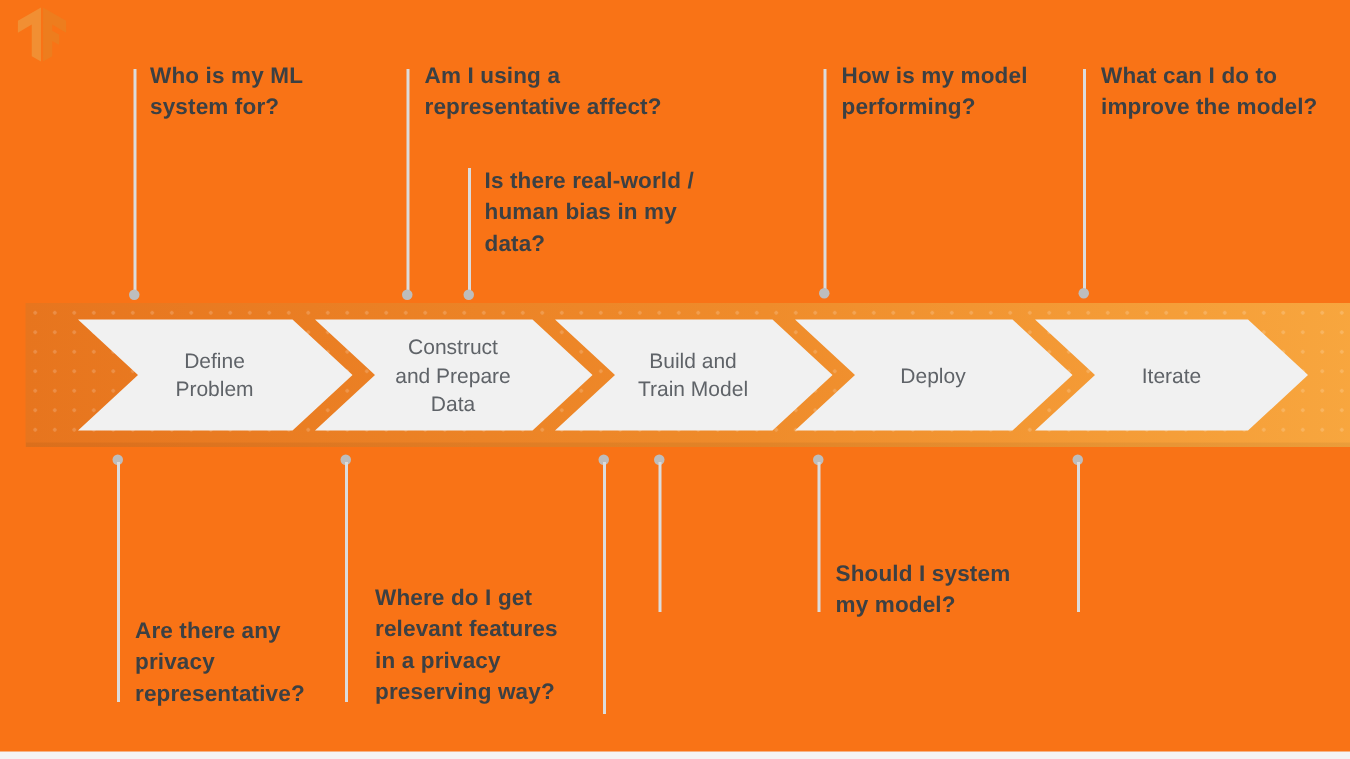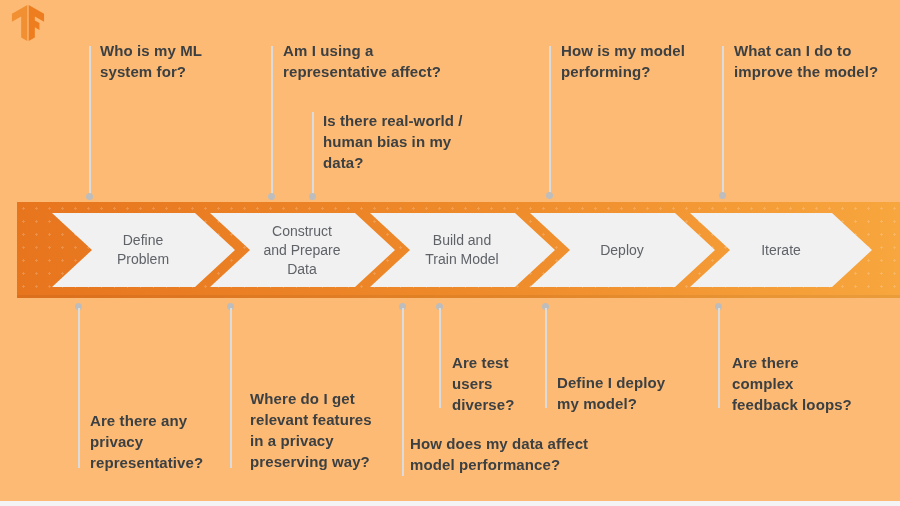--- a/index.html
+++ b/index.html
@@ -1,18 +1,18 @@
 <!DOCTYPE html>
 <html><head>
 <meta charset="utf-8">
 <style>
   html,body{margin:0;padding:0;background:#ffffff;}
   .canvas{
     position:relative;width:900px;height:506px;overflow:hidden;
-    background:#fdba74;font-family:"Liberation Sans",sans-serif;
+    background:#f97316;font-family:"Liberation Sans",sans-serif;
   }
   .logo{position:absolute;left:10px;top:4px;width:36px;height:38px;}
   
   .band{
     position:absolute;left:0;top:202px;width:900px;height:96px;
     background-image:
       radial-gradient(rgba(255,255,255,0.18) 1px, transparent 1.4px),
       linear-gradient(90deg,#e7751e 0%,#ef8c2b 55%,#f8a73f 100%);
     background-size:13px 13px,100% 100%;
     box-shadow:inset 0 -3px 0 rgba(0,0,0,0.05);
@@ -102,25 +102,17 @@
   <div class="line" style="left:545px;top:308px;height:100px"></div>
   <div class="line" style="left:718px;top:308px;height:100px"></div>
 
   <div class="q" style="left:90px;top:410px;width:145px">Are there any
 privacy
 representative?</div>
   <div class="q" style="left:250px;top:388px;width:155px">Where do I get
 relevant features
 in a privacy
 preserving way?</div>
-  <div class="q" style="left:410px;top:433px;width:210px">How does my data affect
-model performance?</div>
-  <div class="q" style="left:452px;top:352px;width:95px">Are test
-users
-diverse?</div>
-  <div class="q" style="left:557px;top:372px;width:135px">Define I deploy
+  <div class="q" style="left:557px;top:372px;width:135px">Should I system
 my model?</div>
-  <div class="q" style="left:732px;top:352px;width:135px">Are there
-complex
-feedback loops?</div>
 
   <div class="bottom-strip"></div>
 </div>
 
 </body></html>

